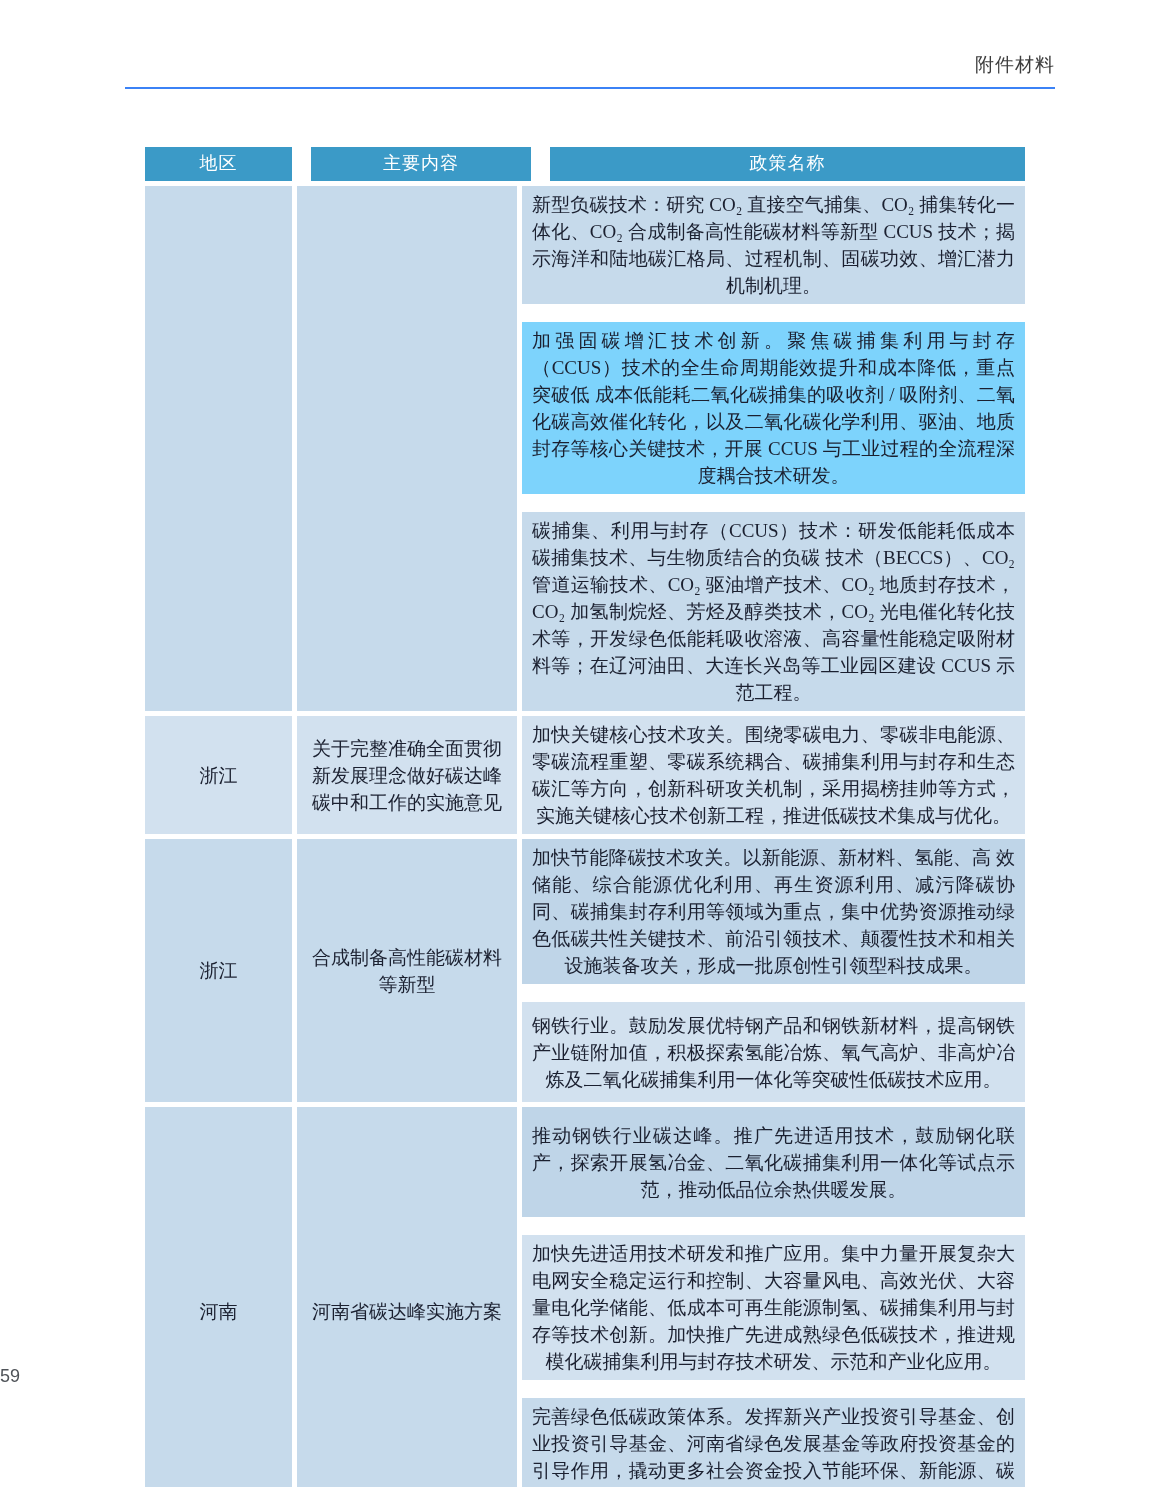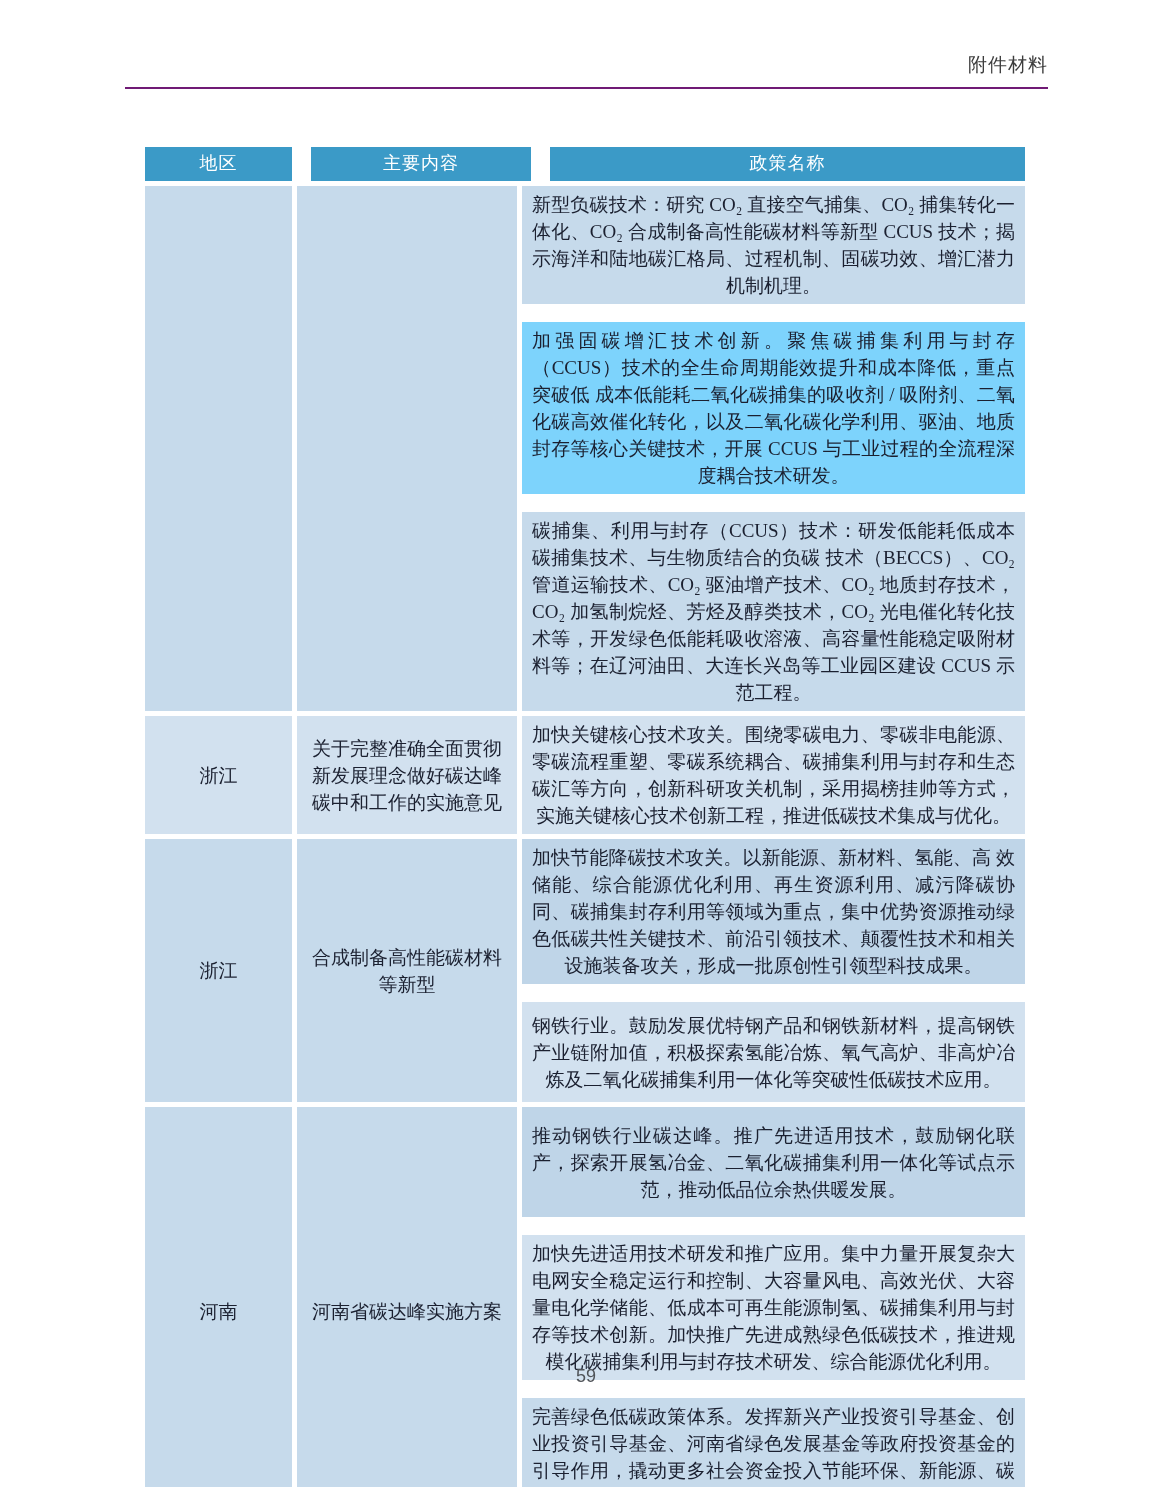--- a/index.html
+++ b/index.html
@@ -11,27 +11,27 @@
     background: #ffffff;
     margin: 0 auto;
     font-family: "Liberation Serif", "DejaVu Serif", serif;
     color: #1b2030;
     overflow: hidden;
   }
   
   .doc-header {
     position: absolute;
     left: 125px;
-    right: 124px;
+    right: 117px;
     top: 52px;
     text-align: right;
     font-size: 19px;
     color: #3d3d3d;
     padding-bottom: 9px;
-    border-bottom: 2px solid #701a75;
+    border-bottom: 2px solid #3b82f6;
     letter-spacing: 1px;
   }
   
   .policy-table {
     position: absolute;
     left: 145px;
     top: 147px;
     width: 880px;
     display: flex;
     flex-direction: column;
@@ -84,21 +84,21 @@
   .sh-b { background: #7dd3fc; }
   .sh-c { background: #d2e1ef; }
   .sh-d { background: #bfd5e8; }
   .minh-100 { min-height: 100px; }
   .minh-110 { min-height: 110px; }
   .page-number {
     position: absolute;
     left: 0;
     right: 0;
     top: 1366px;
-    text-align: center;
+    text-align: left;
     font-size: 18px;
     color: #4f5358;
     font-family: "Liberation Sans", "DejaVu Sans", sans-serif;
   }
 </style>
 </head>
 <body>
 
 <div class="page">
 
@@ -139,21 +139,21 @@
         <div class="content-block sh-d">加快节能降碳技术攻关。以新能源、新材料、氢能、高 效储能、综合能源优化利用、再生资源利用、减污降碳协同、碳捕集封存利用等领域为重点，集中优势资源推动绿色低碳共性关键技术、前沿引领技术、颠覆性技术和相关设施装备攻关，形成一批原创性引领型科技成果。</div>
         <div class="content-block sh-c minh-100">钢铁行业。鼓励发展优特钢产品和钢铁新材料，提高钢铁产业链附加值，积极探索氢能冶炼、氧气高炉、非高炉冶炼及二氧化碳捕集利用一体化等突破性低碳技术应用。</div>
       </div>
     </div>
 
     <div class="tgroup">
       <div class="cell sh-a">河南</div>
       <div class="cell sh-a">河南省碳达峰实施方案</div>
       <div class="content-col">
         <div class="content-block sh-d minh-110">推动钢铁行业碳达峰。推广先进适用技术，鼓励钢化联产，探索开展氢冶金、二氧化碳捕集利用一体化等试点示范，推动低品位余热供暖发展。</div>
-        <div class="content-block sh-c">加快先进适用技术研发和推广应用。集中力量开展复杂大电网安全稳定运行和控制、大容量风电、高效光伏、大容量电化学储能、低成本可再生能源制氢、碳捕集利用与封存等技术创新。加快推广先进成熟绿色低碳技术，推进规模化碳捕集利用与封存技术研发、综合能源优化利用。</div>
+        <div class="content-block sh-c">加快先进适用技术研发和推广应用。集中力量开展复杂大电网安全稳定运行和控制、大容量风电、高效光伏、大容量电化学储能、低成本可再生能源制氢、碳捕集利用与封存等技术创新。加快推广先进成熟绿色低碳技术，推进规模化碳捕集利用与封存技术研发、示范和产业化应用。</div>
         <div class="content-block sh-a">完善绿色低碳政策体系。发挥新兴产业投资引导基金、创业投资引导基金、河南省绿色发展基金等政府投资基金的引导作用，撬动更多社会资金投入节能环保、新能源、碳捕集封存利用等绿色产业。</div>
       </div>
     </div>
 
   </div>
 
   <div class="page-number">59</div>
 
 </div>
 

